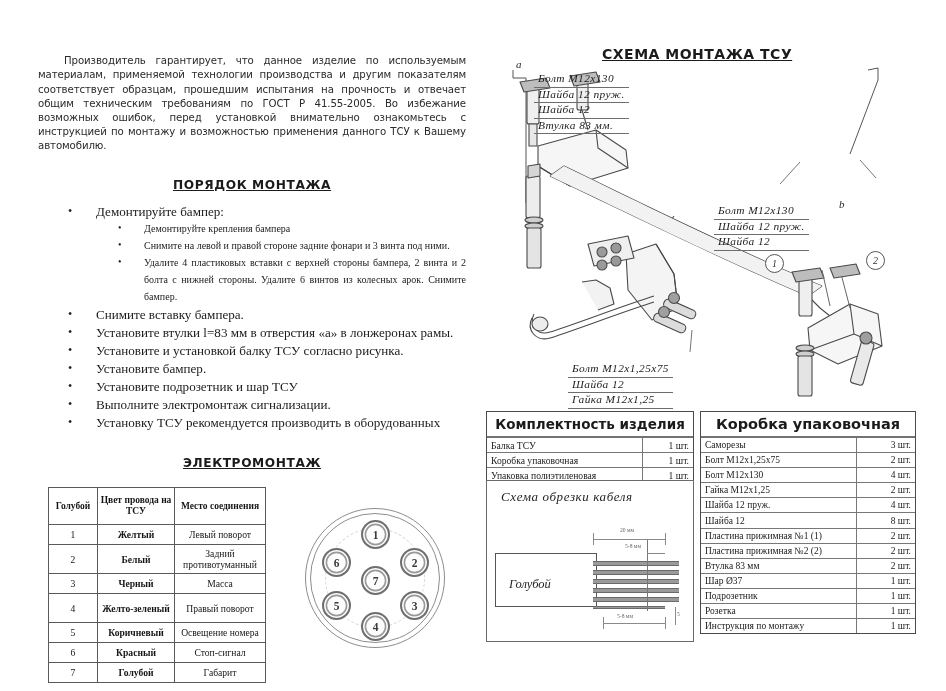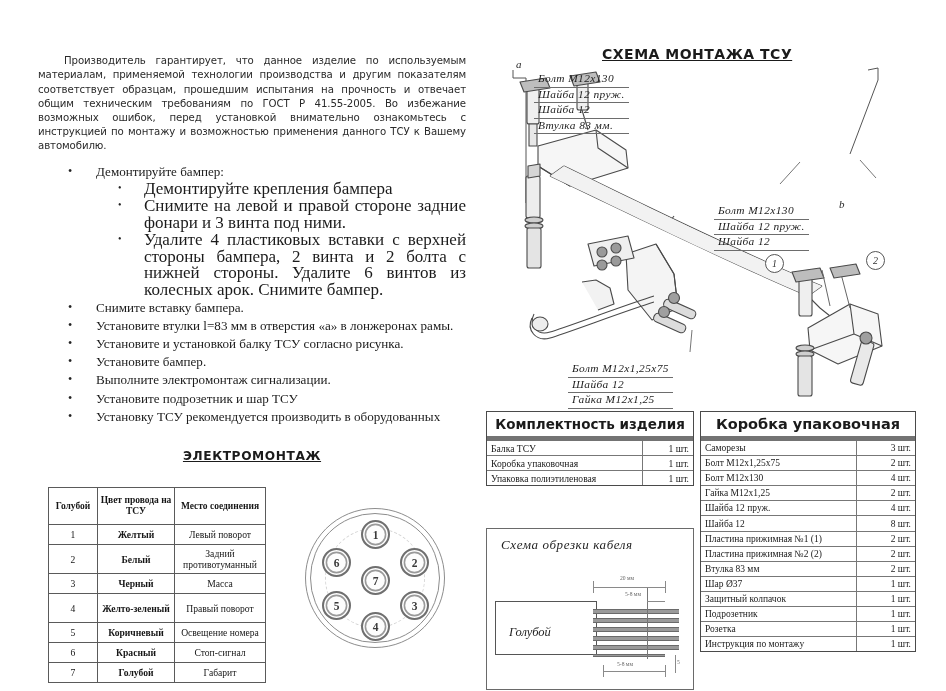--- a/index.html
+++ b/index.html
@@ -67,21 +67,21 @@
     font-size: 12px;
     color: #222;
   }
   ul.lvl2 {
     margin: 1px 0 1px 0;
     padding-left: 22px;
     list-style: none;
   }
   ul.lvl2 > li {
     position: relative;
-    font-size: 17px;
+    font-size: 10px;
     line-height: 16.6px;
     padding-left: 26px;
     margin-bottom: 0.5px;
     text-align: justify;
   }
   ul.lvl2 > li::before {
     content: "\2022";
     position: absolute;
     left: 0;
     top: -1px;
@@ -209,21 +209,21 @@
   
   .boxtable {
     position: absolute;
     border: 1px solid #4a4a4a;
     background: #fff;
   }
   .boxtable .bt-title {
     font-family: "DejaVu Sans", sans-serif;
     font-weight: bold;
     text-align: center;
-    border-bottom: 5px solid #737373;
+    border-bottom: 2px solid #737373;
     padding: 4px 2px 4px 2px;
   }
   .boxtable table {
     border-collapse: collapse;
     width: 100%;
     font-family: "Liberation Serif", serif;
     color: #1a1a1a;
   }
   .boxtable table td {
     border-top: 1px solid #777;
@@ -245,21 +245,21 @@
   #box-table { left: 700px; top: 411px; width: 214px; }
   #box-table .bt-title { font-size: 14.5px; }
   #box-table table { font-size: 9.5px; }
   #box-table table td { height: 12.1px; }
   #box-table table td.qty { width: 50px; }
 
   
   #cable-box {
     position: absolute;
     left: 486px;
-    top: 528px;
+    top: 480px;
     width: 206px;
     height: 160px;
     border: 1px solid #6a6a6a;
     background: #fff;
   }
   #cable-title {
     position: absolute;
     left: 14px;
     top: 8px;
     font-family: "Liberation Serif", serif;
@@ -320,36 +320,37 @@
 </style>
 </head>
 <body>
 
 <div id="page">
 
   <div id="left-col">
 
     <p class="warranty-text">Производитель гарантирует, что данное изделие по используемым материалам, применяемой технологии производства и другим показателям соответствует образцам, прошедшим испытания на прочность и отвечает общим техническим требованиям по ГОСТ Р 41.55-2005. Во избежание возможных ошибок,  перед установкой внимательно ознакомьтесь с инструкцией по монтажу и возможностью применения данного ТСУ к Вашему автомобилю.</p>
 
+    <div class="section-head">ПОРЯДОК МОНТАЖА</div>
 
     <ul class="lvl1">
       <li>
         <span>Демонтируйте бампер:</span>
         <ul class="lvl2">
           <li>Демонтируйте крепления бампера</li>
           <li>Снимите на левой и правой стороне задние фонари и 3 винта под ними.</li>
           <li>Удалите 4 пластиковых вставки с верхней стороны бампера, 2 винта и 2 болта с нижней стороны. Удалите 6 винтов из колесных арок. Снимите бампер.</li>
         </ul>
       </li>
       <li>Снимите вставку бампера.</li>
       <li>Установите втулки l=83 мм в отверстия «а» в лонжеронах рамы.</li>
       <li>Установите и установкой балку ТСУ согласно рисунка.</li>
       <li>Установите бампер.</li>
+      <li>Установите подрозетник и шар ТСУ</li>
       <li>Выполните электромонтаж сигнализации.</li>
-      <li>Установите подрозетник и шар ТСУ</li>
       <li>Установку ТСУ рекомендуется производить в оборудованных</li>
     </ul>
 
     <div class="section-head">ЭЛЕКТРОМОНТАЖ</div>
   </div>
 
   <div id="wiring-wrap">
     <table class="wiring">
       <thead>
         <tr>
@@ -572,24 +573,20 @@
           </tr>
       <tr>
             <td>Втулка 83 мм</td>
             <td class="qty">2 шт.</td>
           </tr>
       <tr>
             <td>Шар  Ø37</td>
             <td class="qty">1 шт.</td>
           </tr>
       <tr>
-            <td>Защитный колпачок</td>
-            <td class="qty">1 шт.</td>
-          </tr>
-      <tr>
             <td>Подрозетник</td>
             <td class="qty">1 шт.</td>
           </tr>
       <tr>
             <td>Розетка</td>
             <td class="qty">1 шт.</td>
           </tr>
       <tr>
             <td>Инструкция по монтажу</td>
             <td class="qty">1 шт.</td>

